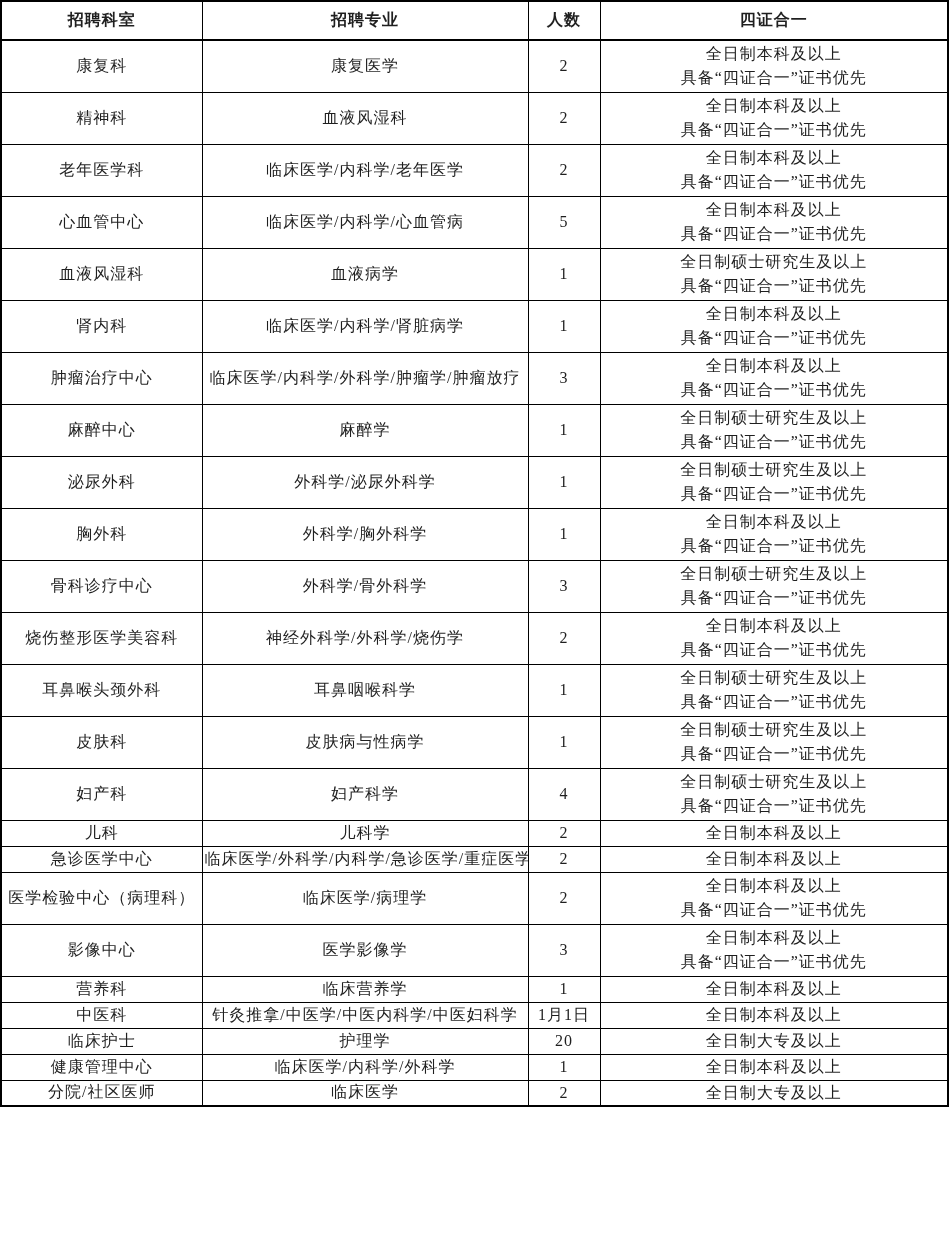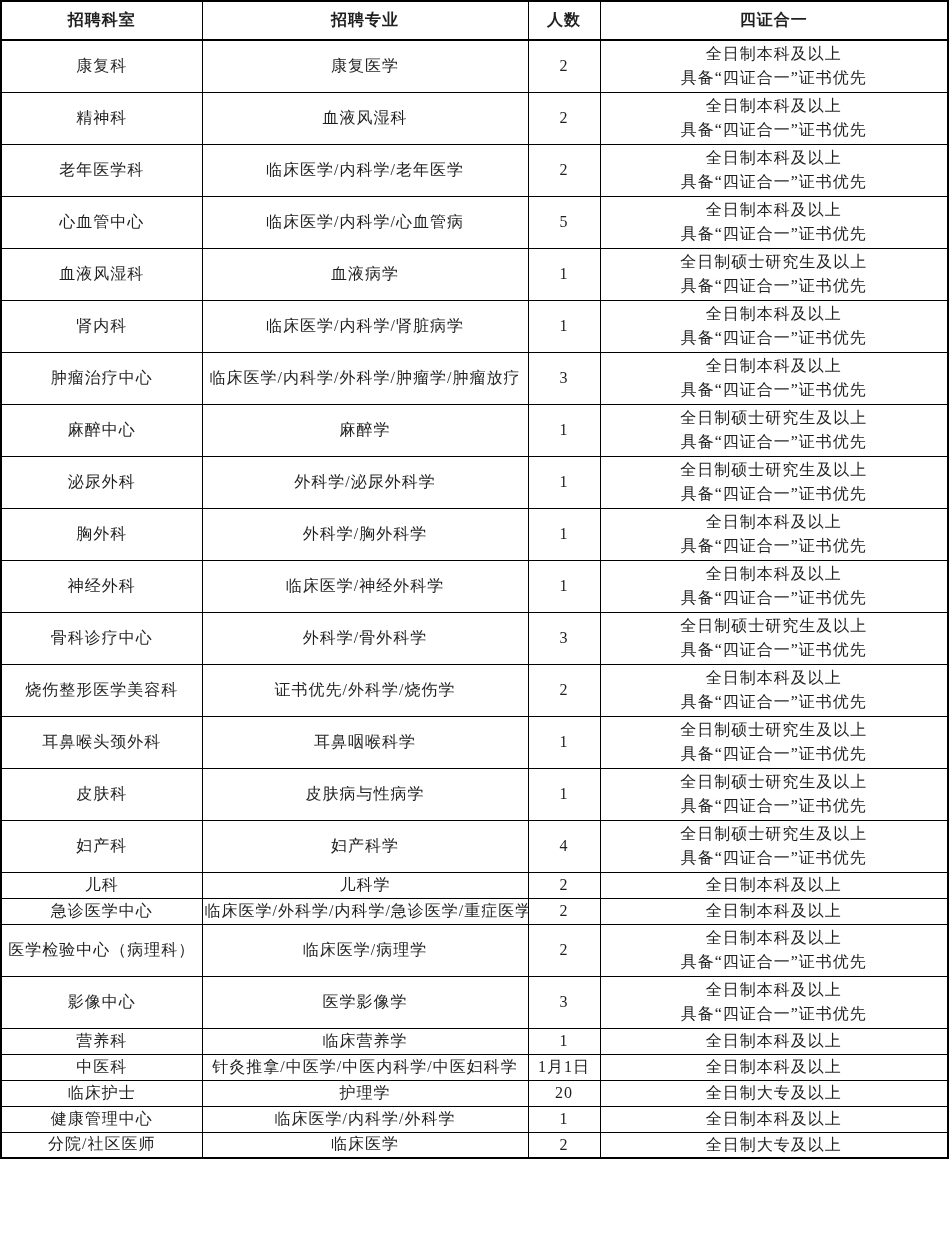--- a/index.html
+++ b/index.html
@@ -152,40 +152,31 @@
       <tr class="h2">
         <td>胸外科</td>
         <td>外科学/胸外科学</td>
         <td>1</td>
         <td>
           <div class="req-line">全日制本科及以上</div>
           <div class="req-line">具备“四证合一”证书优先</div>
         </td>
       </tr>
       <tr class="h2">
-        <td>神经外科</td>
-        <td>临床医学/神经外科学</td>
-        <td>1</td>
-        <td>
-          <div class="req-line">全日制本科及以上</div>
-          <div class="req-line">具备“四证合一”证书优先</div>
-        </td>
-      </tr>
-      <tr class="h2">
         <td>骨科诊疗中心</td>
         <td>外科学/骨外科学</td>
         <td>3</td>
         <td>
           <div class="req-line">全日制硕士研究生及以上</div>
           <div class="req-line">具备“四证合一”证书优先</div>
         </td>
       </tr>
       <tr class="h2">
         <td>烧伤整形医学美容科</td>
-        <td>证书优先/外科学/烧伤学</td>
+        <td>神经外科学/外科学/烧伤学</td>
         <td>2</td>
         <td>
           <div class="req-line">全日制本科及以上</div>
           <div class="req-line">具备“四证合一”证书优先</div>
         </td>
       </tr>
       <tr class="h2">
         <td>耳鼻喉头颈外科</td>
         <td>耳鼻咽喉科学</td>
         <td>1</td>

